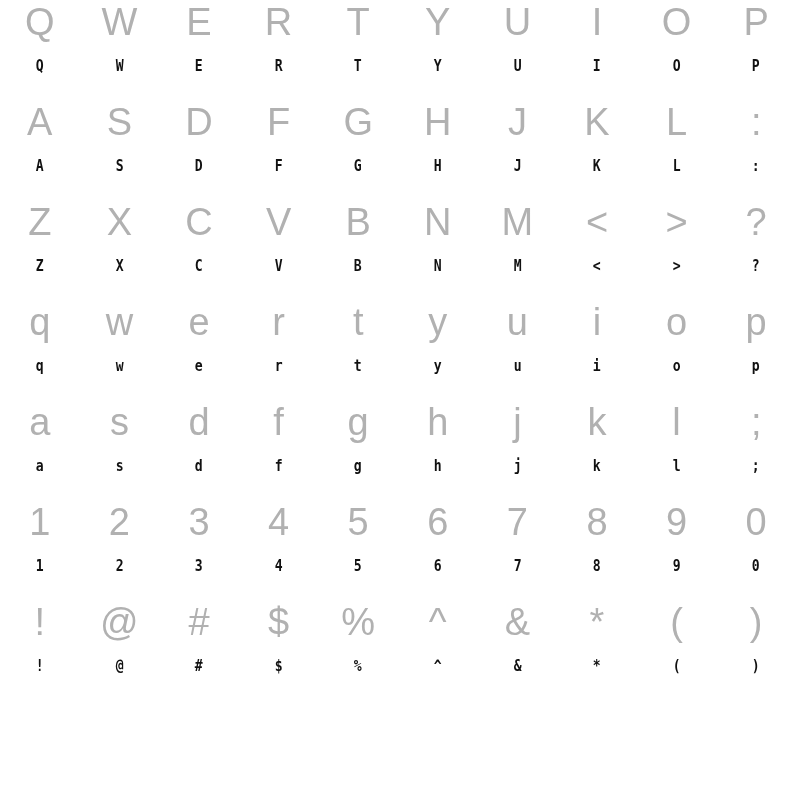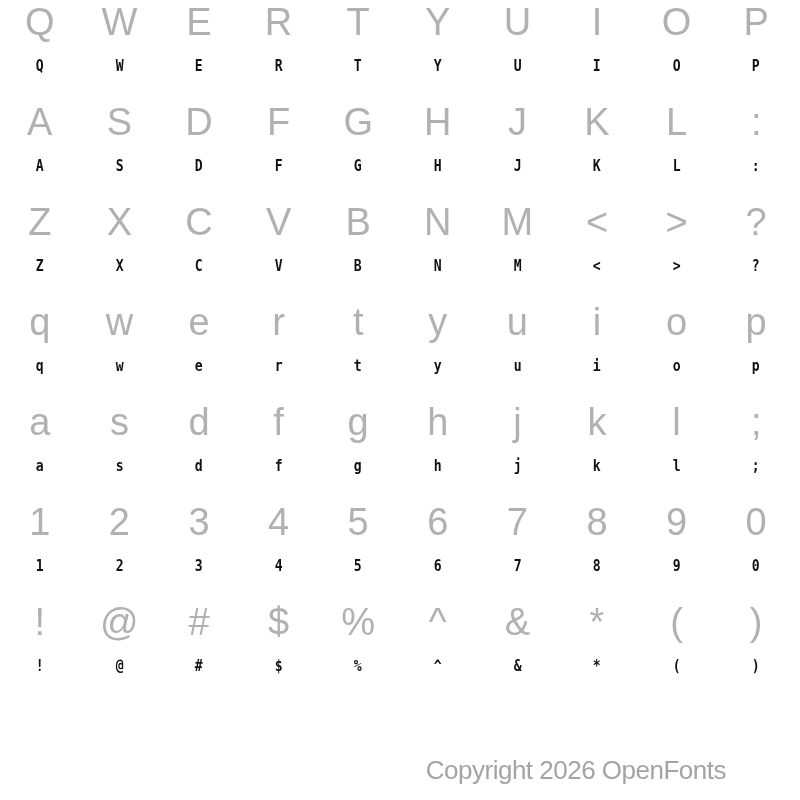--- a/index.html
+++ b/index.html
@@ -343,14 +343,13 @@
       </div>
       <div class="cell">
         <span class="ref">(</span>
         <span class="fnt">(</span>
       </div>
       <div class="cell">
         <span class="ref">)</span>
         <span class="fnt">)</span>
       </div>
     </div>
-  <div class="copyright">Copyright 2026 OpenFonts</div>
 </div>
 
 </body></html>

